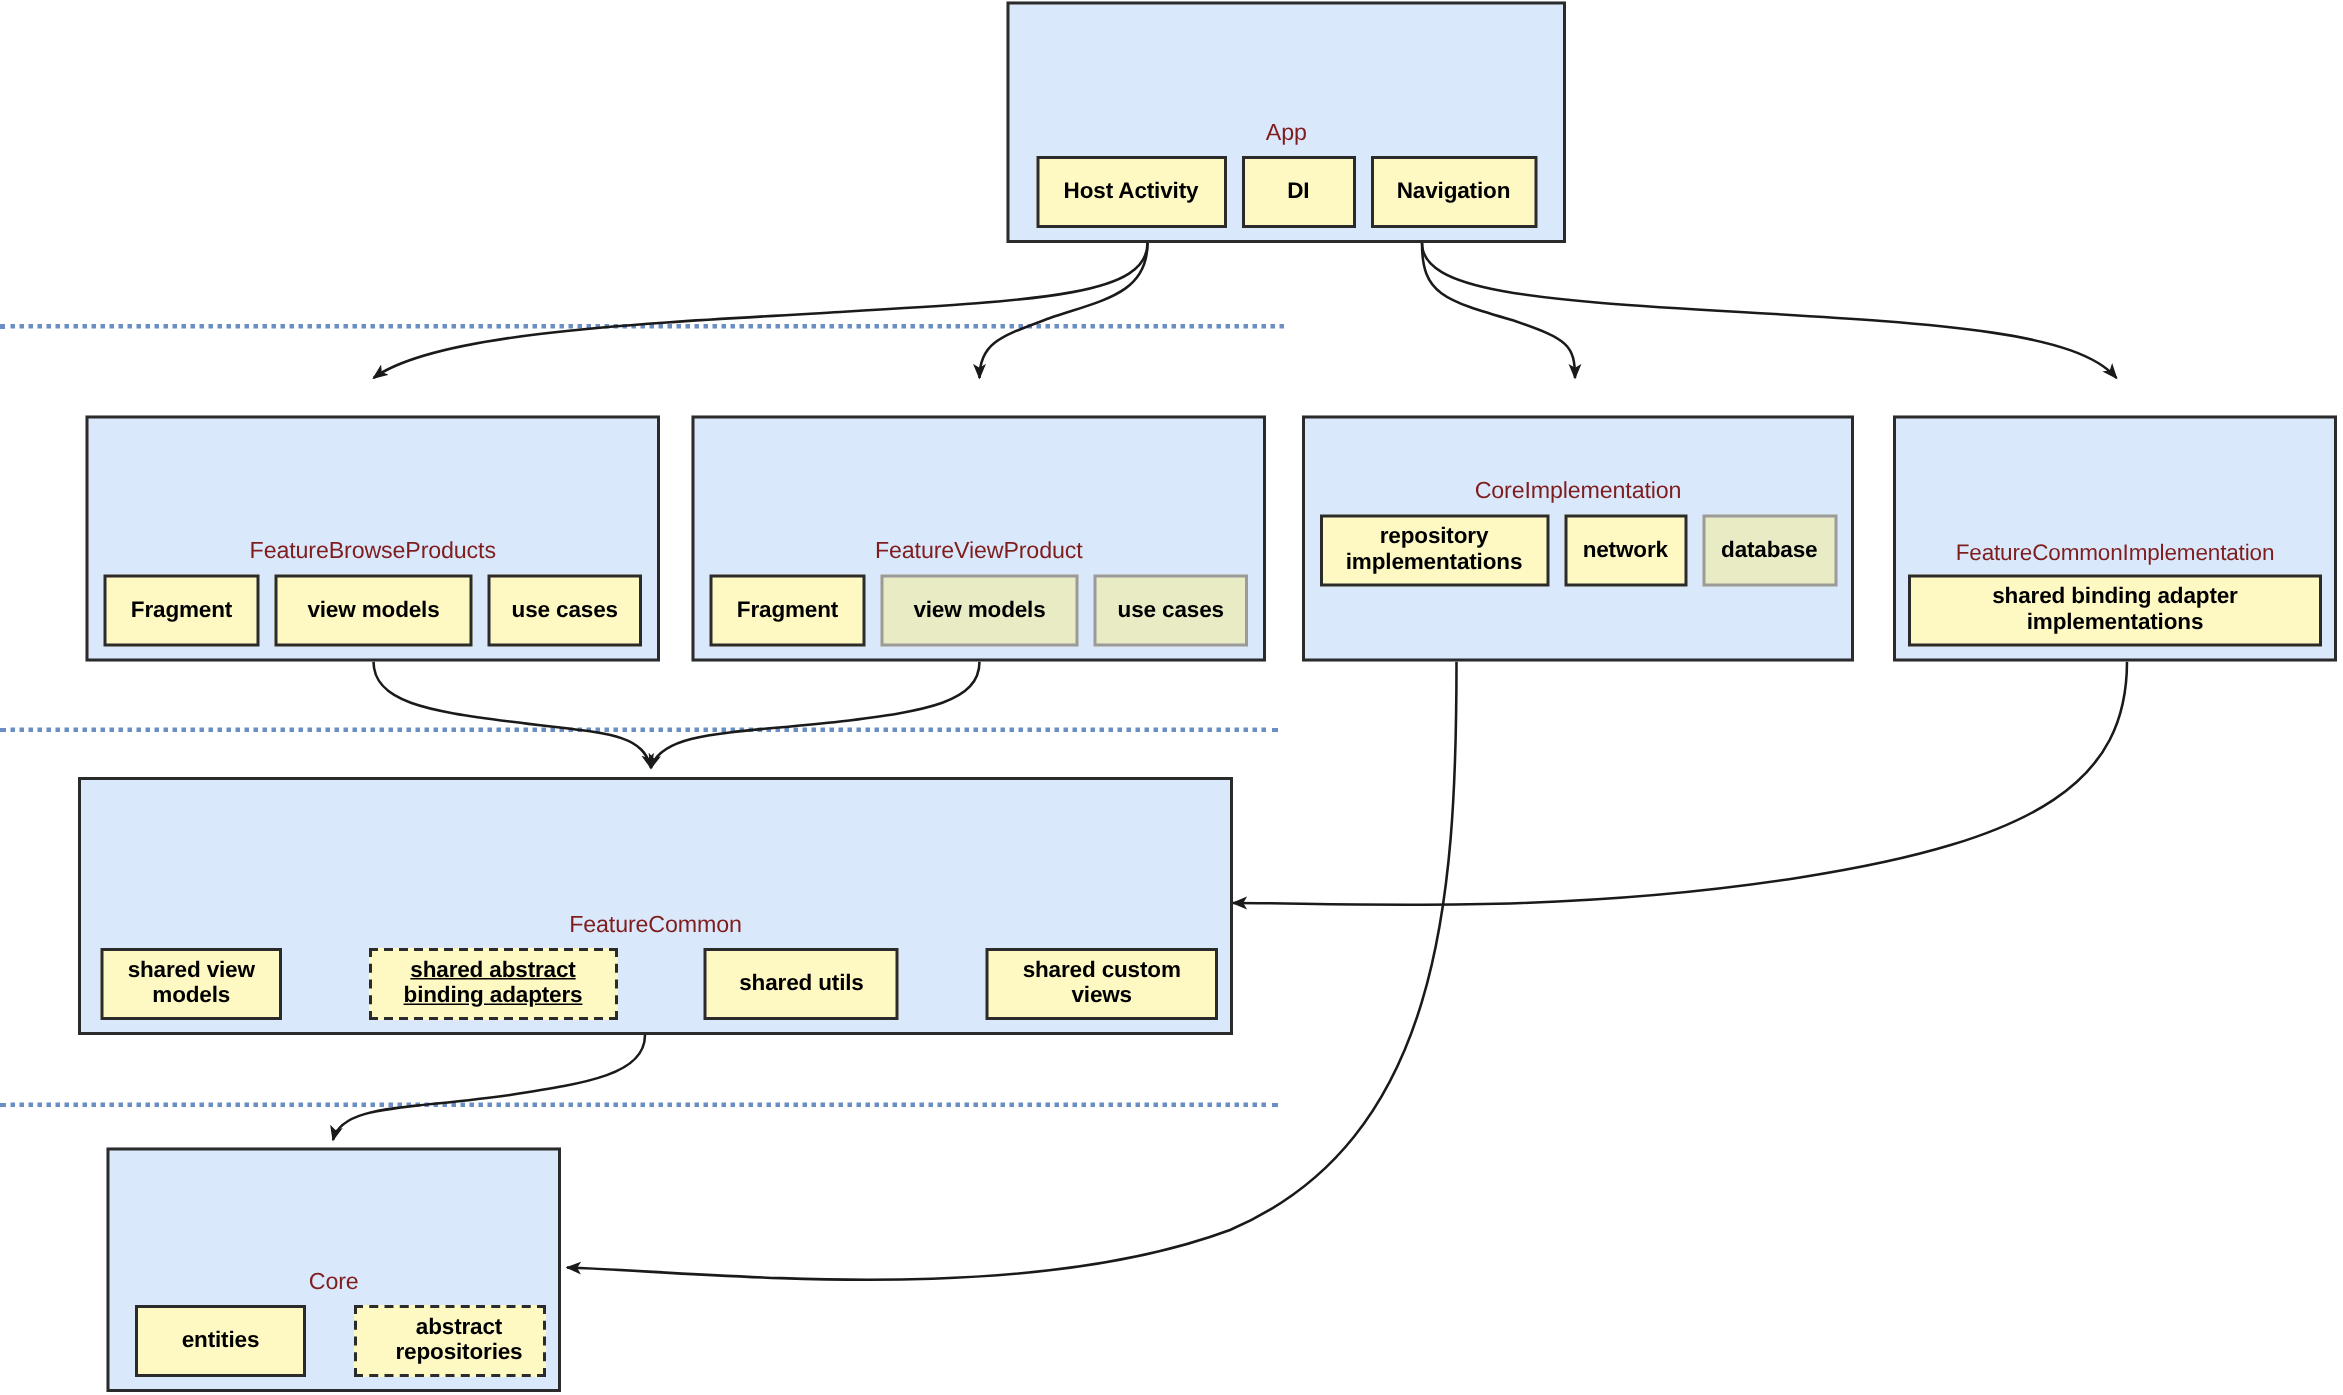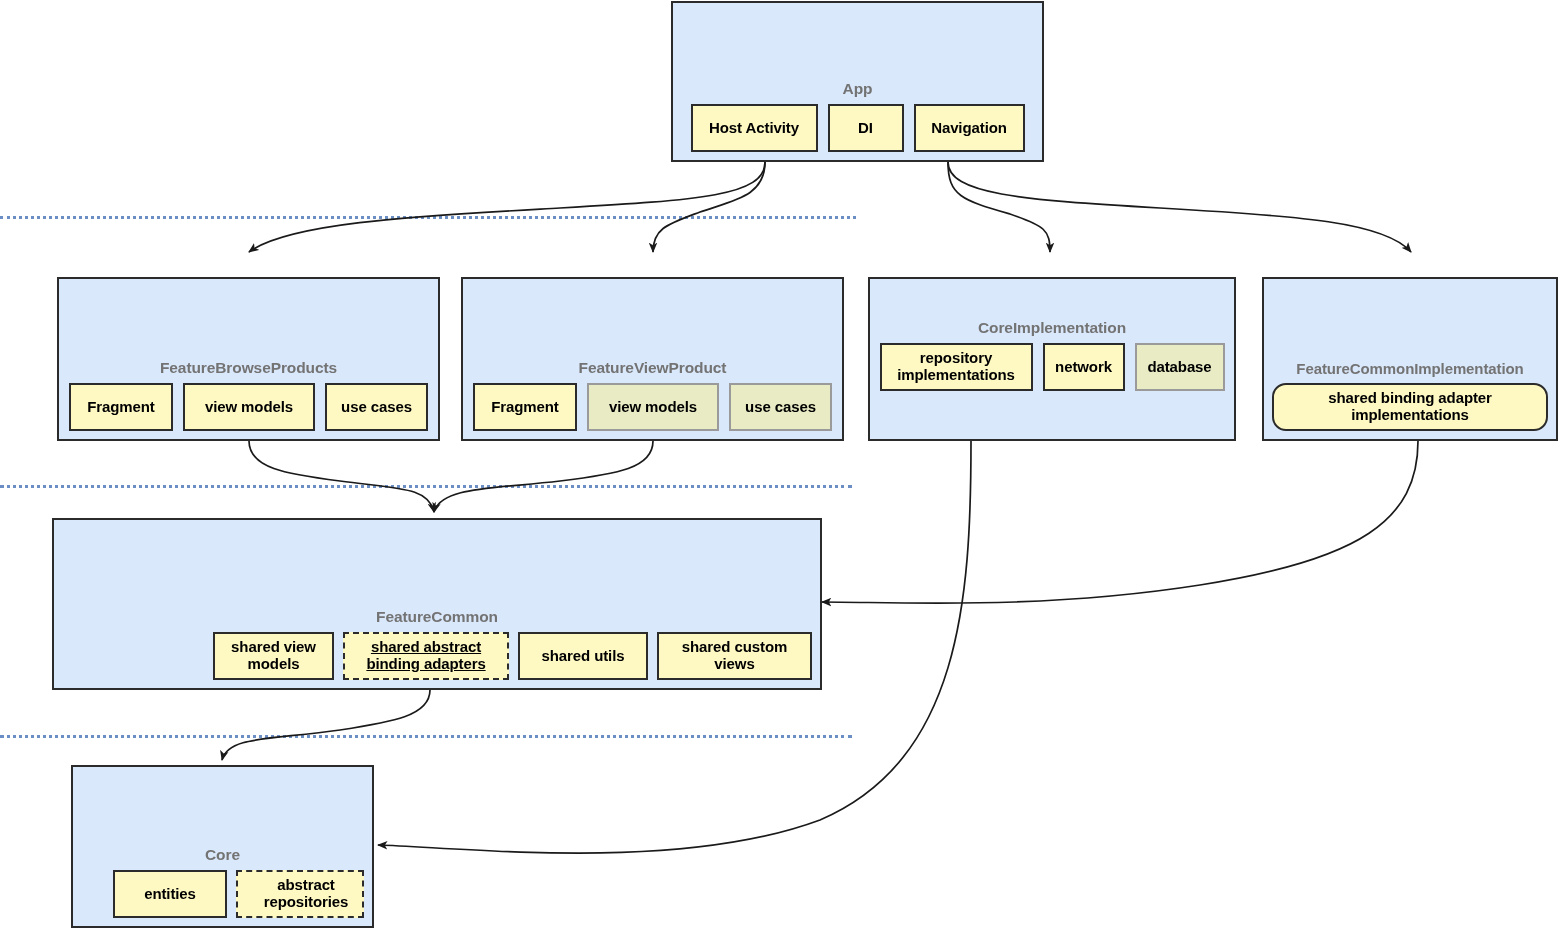--- a/index.html
+++ b/index.html
@@ -41,40 +41,40 @@
     background: #dae8fc;
     border: 2px solid #2b2b2b;
     z-index: 3;
     display: flex;
     flex-direction: column;
     justify-content: flex-end;
     align-items: center;
   }
   .module-title {
     font-size: 15.5px;
-    font-weight: bold;
-    color: #737373;
+    font-weight: normal;
+    color: #7f1d1d;
     text-align: center;
     line-height: 1.15;
     margin-bottom: 6px;
     letter-spacing: -0.1px;
   }
   .chip-row {
     display: flex;
     flex-direction: row;
     align-items: stretch;
     gap: 10px;
     margin-bottom: 8px;
     padding: 0 8px;
     box-sizing: border-box;
     width: 100%;
     justify-content: center;
   }
   .chip-row.left {
-    justify-content: flex-end;
+    justify-content: space-between;
   }
   
   .chip {
     box-sizing: border-box;
     background: #fef9c3;
     border: 2px solid #2b2b2b;
     color: #000000;
     font-size: 15px;
     font-weight: bold;
     line-height: 1.12;
@@ -91,21 +91,20 @@
     border-style: dashed;
     border-width: 2.5px;
   }
   .chip.faded {
     background: #e9ebc4;
     border-color: #9a9a9a;
     border-width: 2px;
   }
   .chip.wide {
     width: 100%;
-    border-radius: 14px;
   }
 </style>
 </head>
 <body>
 
 <div id="canvas">
 
   <div class="sep-line" style="left:0px; top:216px; width:856px;"></div>
   <div class="sep-line" style="left:0px; top:485px; width:852px;"></div>
   <div class="sep-line" style="left:0px; top:735px; width:852px;"></div>

